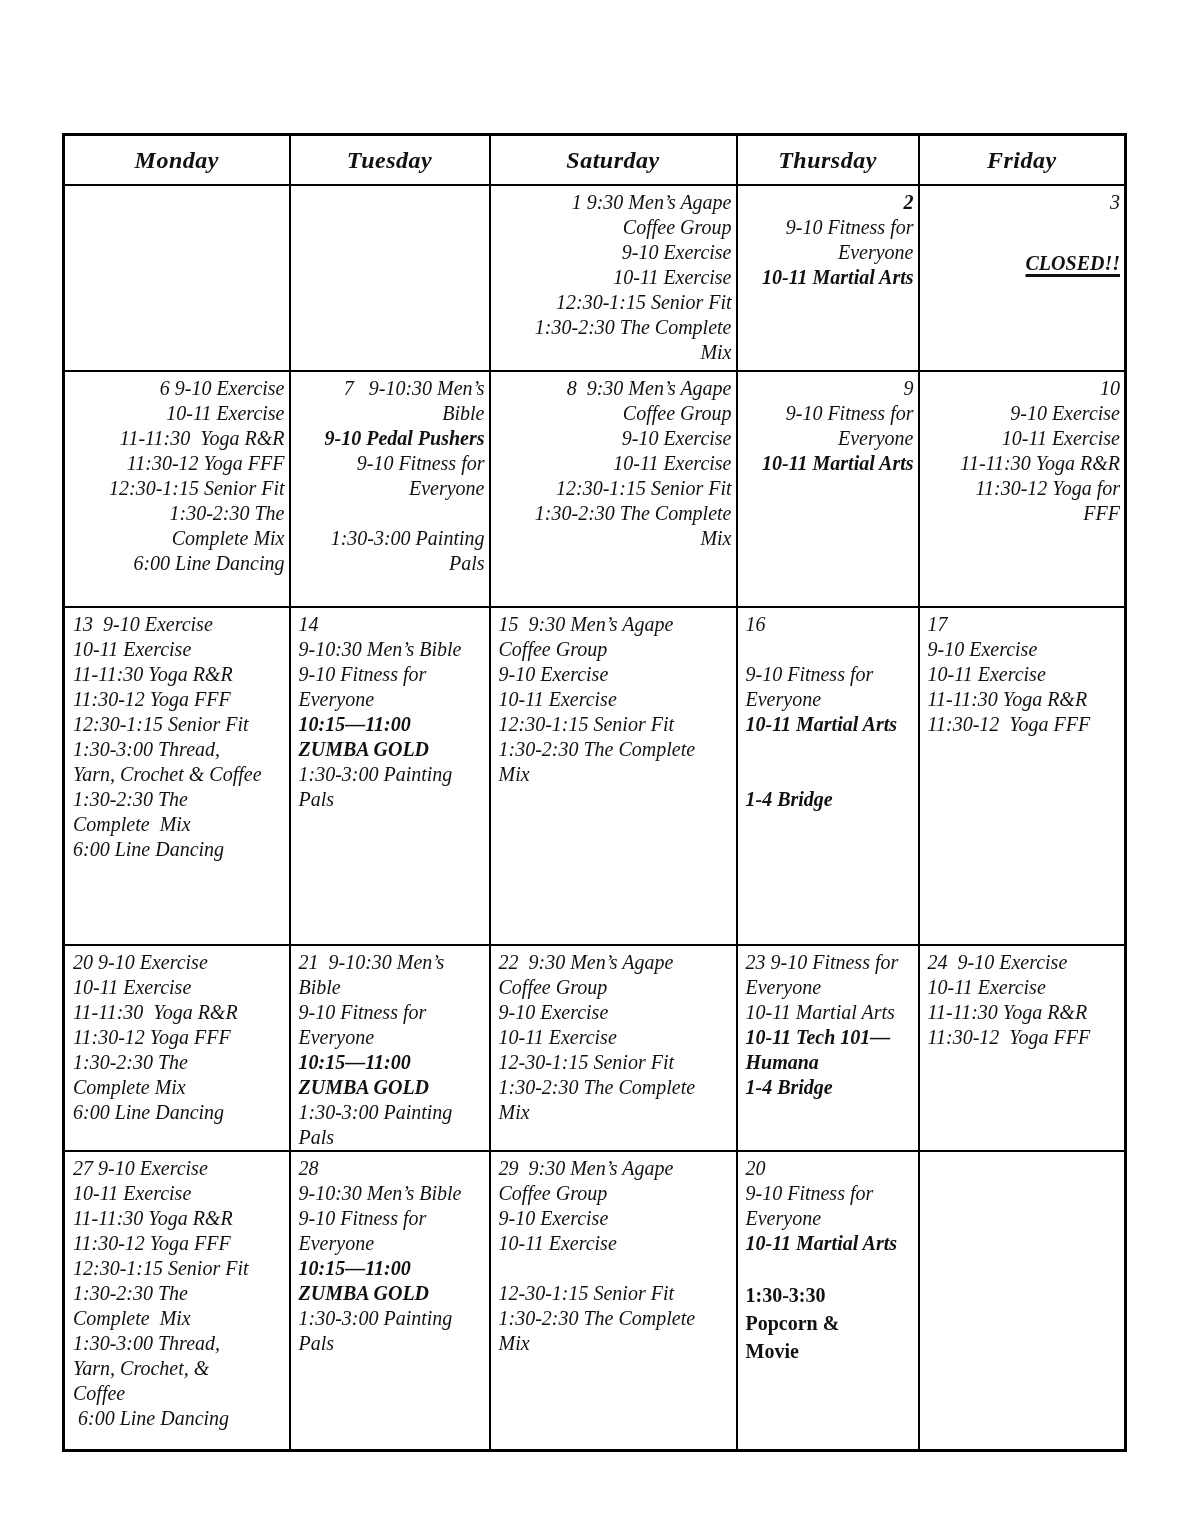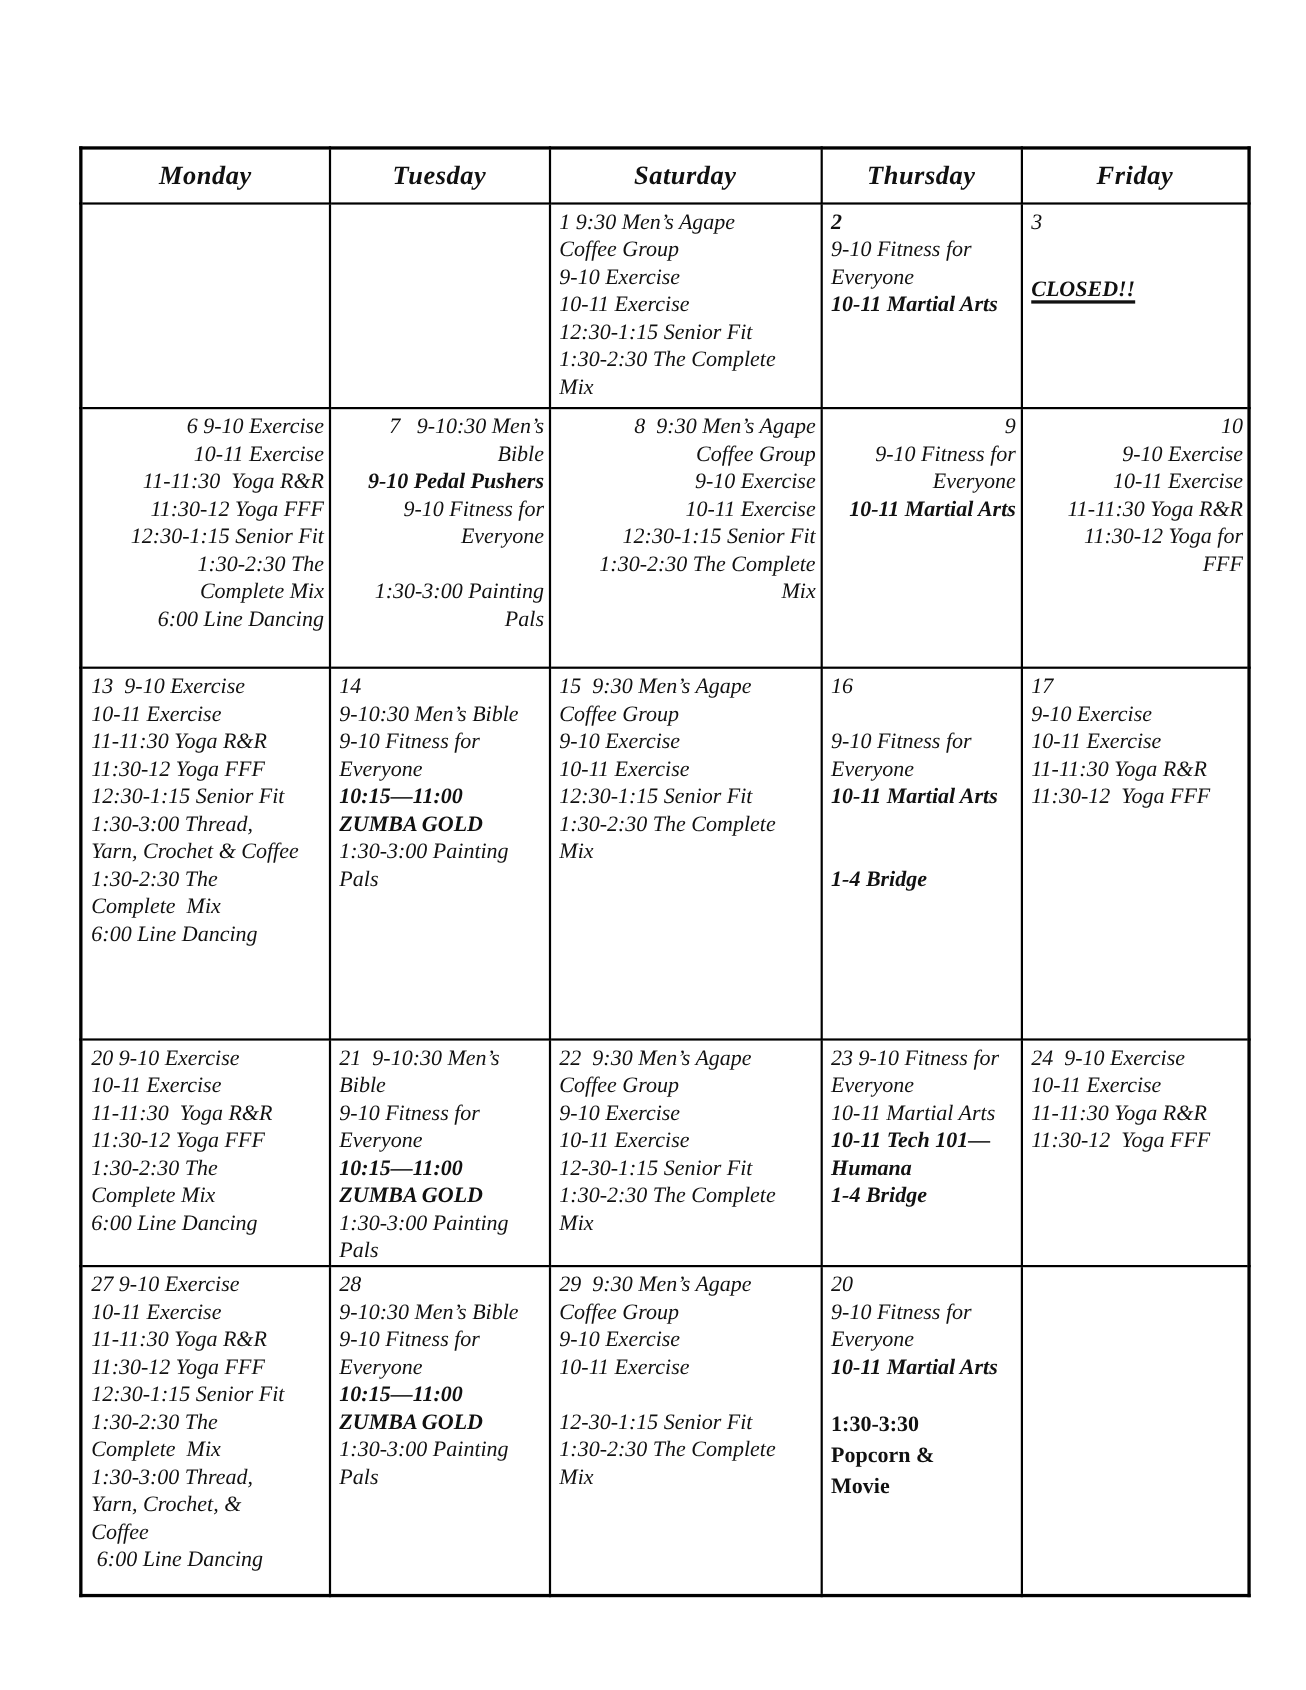--- a/index.html
+++ b/index.html
@@ -7,21 +7,21 @@
     padding: 0;
     background: #ffffff;
     width: 1187px;
     height: 1536px;
     position: relative;
     font-family: "Liberation Serif", "DejaVu Serif", serif;
     color: #111111;
   }
   .cal-wrap {
     position: absolute;
-    left: 72px;
+    left: 62px;
     top: 133px;
   }
   table.calendar {
     border-collapse: collapse;
     table-layout: fixed;
     width: 1062px;
     border: 3px solid #000000;
   }
   table.calendar th,
   table.calendar td {
@@ -37,21 +37,21 @@
     font-weight: bold;
     font-style: italic;
     letter-spacing: 0.5px;
   }
   table.calendar td {
     padding: 4px 4px 0 8px;
     font-size: 20px;
     font-style: italic;
     line-height: 25px;
   }
-  tr.wk0 { height: 186px; }
+  tr.wk0 { height: 186px; text-align: right; }
   tr.wk1 { height: 236px; text-align: right; }
   tr.wk2 { height: 338px; }
   tr.wk3 { height: 198px; }
   tr.wk4 { height: 299px; }
   .line {
     white-space: pre-wrap;
     min-height: 25px;
   }
   .line.bold { font-weight: bold; }
   .line.underline {

